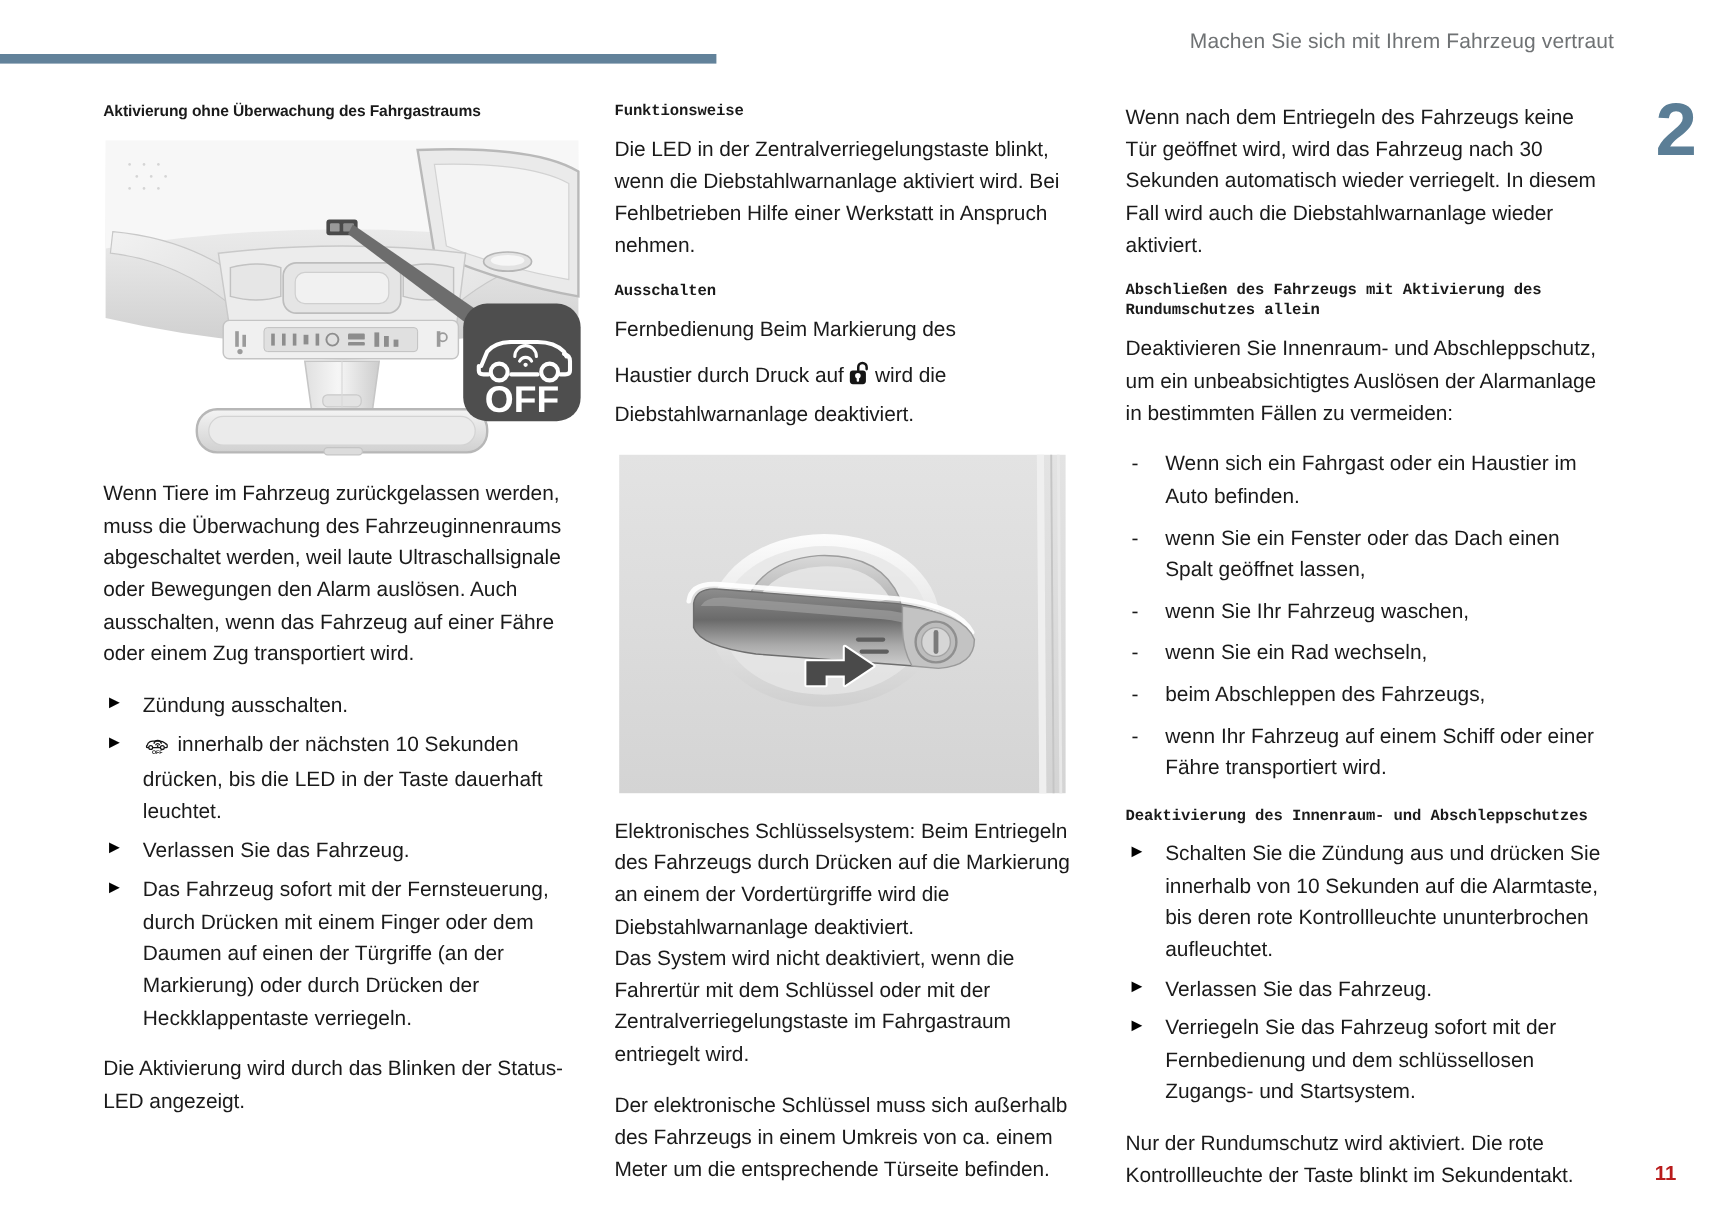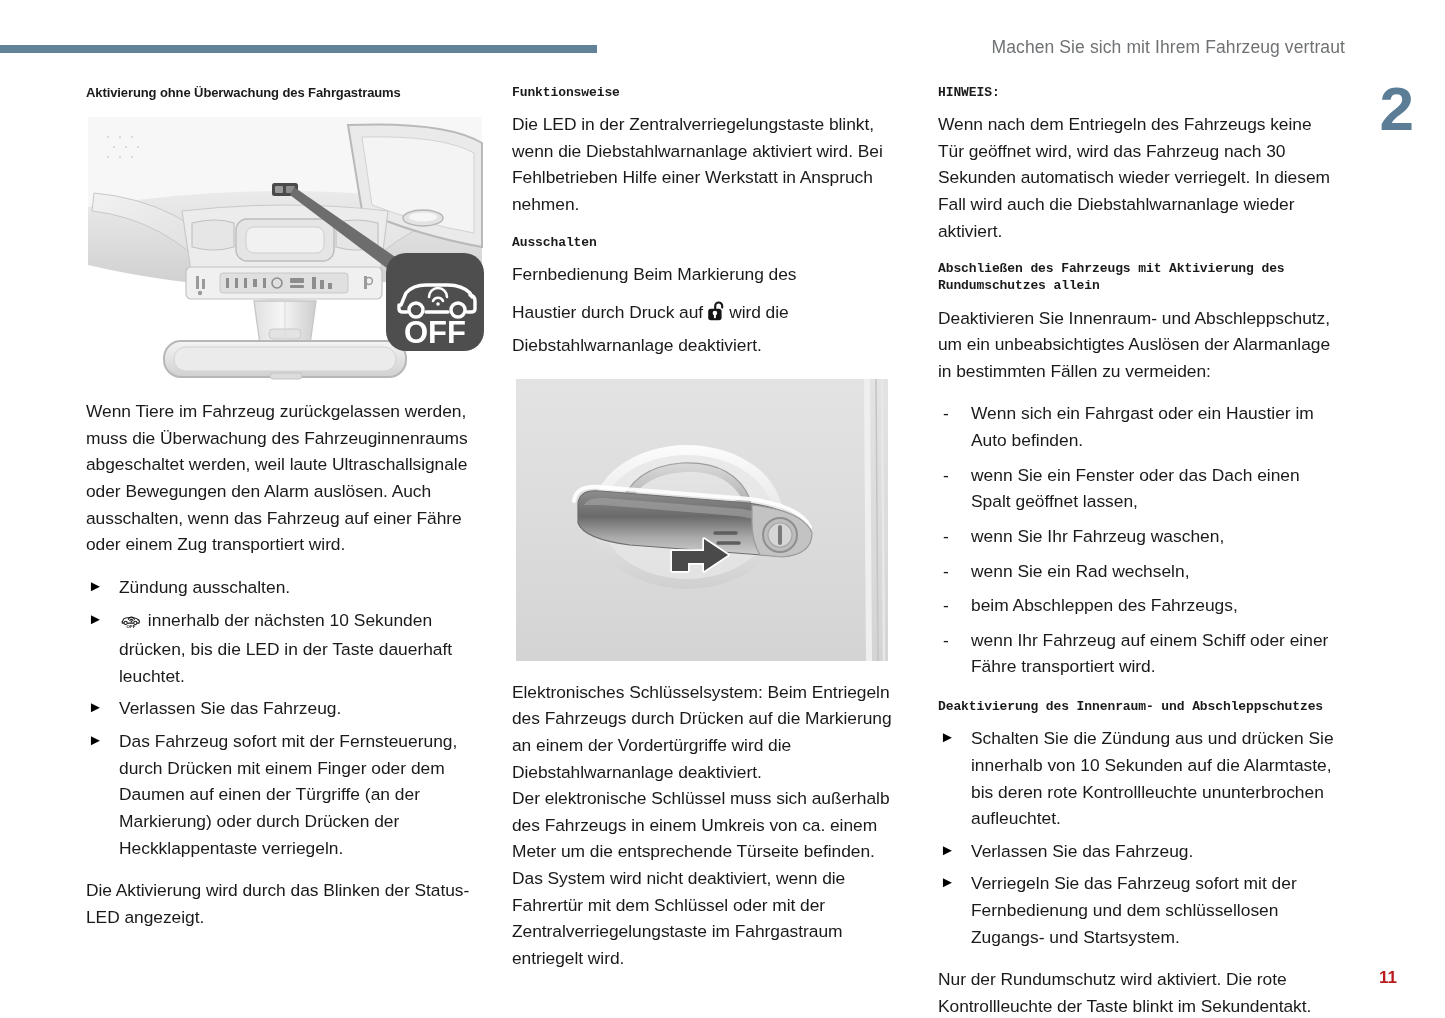--- a/index.html
+++ b/index.html
@@ -22,21 +22,21 @@
     position: absolute;
     left: 0;
     top: 45px;
     width: 597px;
     height: 8px;
     background: #62829a;
   }
   .header-title {
     position: absolute;
     right: 100px;
-    top: 37px;
+    top: 24px;
     font-size: 17.5px;
     color: #6f7274;
     letter-spacing: 0.1px;
     white-space: nowrap;
   }
   .chapter-number {
     position: absolute;
     right: 32px;
     top: 78px;
     font-size: 62px;
@@ -404,27 +404,26 @@
         </g>
 
         <g>
           <path d="M160,196 L160,176 L192,176 L192,164 L216,180 L192,196 L192,188 L176,188 L176,196 Z" fill="#4a4a4a" stroke="#ffffff" stroke-width="3.4" stroke-linejoin="round"></path>
           <path d="M160,196 L160,176 L192,176 L192,164 L216,180 L192,196 L192,188 L176,188 L176,196 Z" fill="#4a4a4a"></path>
         </g>
       </svg>
     </div>
 
     <p class="body run">Elektronisches Schlüsselsystem: Beim Entriegeln des Fahrzeugs durch Drücken auf die Markierung an einem der Vordertürgriffe wird die Diebstahlwarnanlage deaktiviert.</p>
+    <p class="body">Das System wird nicht deaktiviert, wenn die Fahrertür mit dem Schlüssel oder mit der Zentralverriegelungstaste im Fahrgastraum entriegelt wird.</p>
     <p class="body run">Der elektronische Schlüssel muss sich außerhalb des Fahrzeugs in einem Umkreis von ca. einem Meter um die entsprechende Türseite befinden.</p>
-    <p class="body">Das System wird nicht deaktiviert, wenn die Fahrertür mit dem Schlüssel oder mit der Zentralverriegelungstaste im Fahrgastraum entriegelt wird.</p>
   </div>
 
   <div class="col col-right">
 
-    <h2 class="sect tight">HINWEIS:</h2>
     <p class="body">Wenn nach dem Entriegeln des Fahrzeugs keine Tür geöffnet wird, wird das Fahrzeug nach 30 Sekunden automatisch wieder verriegelt. In diesem Fall wird auch die Diebstahlwarnanlage wieder aktiviert.</p>
 
     <h2 class="sect tight">Abschließen des Fahrzeugs mit Aktivierung des Rundumschutzes allein</h2>
     <p class="body">Deaktivieren Sie Innenraum- und Abschleppschutz, um ein unbeabsichtigtes Auslösen der Alarmanlage in bestimmten Fällen zu vermeiden:</p>
 
     <ul class="dash">
       <li>
         <span class="marker">-</span>
         <span>Wenn sich ein Fahrgast oder ein Haustier im Auto befinden.</span>
       </li>

